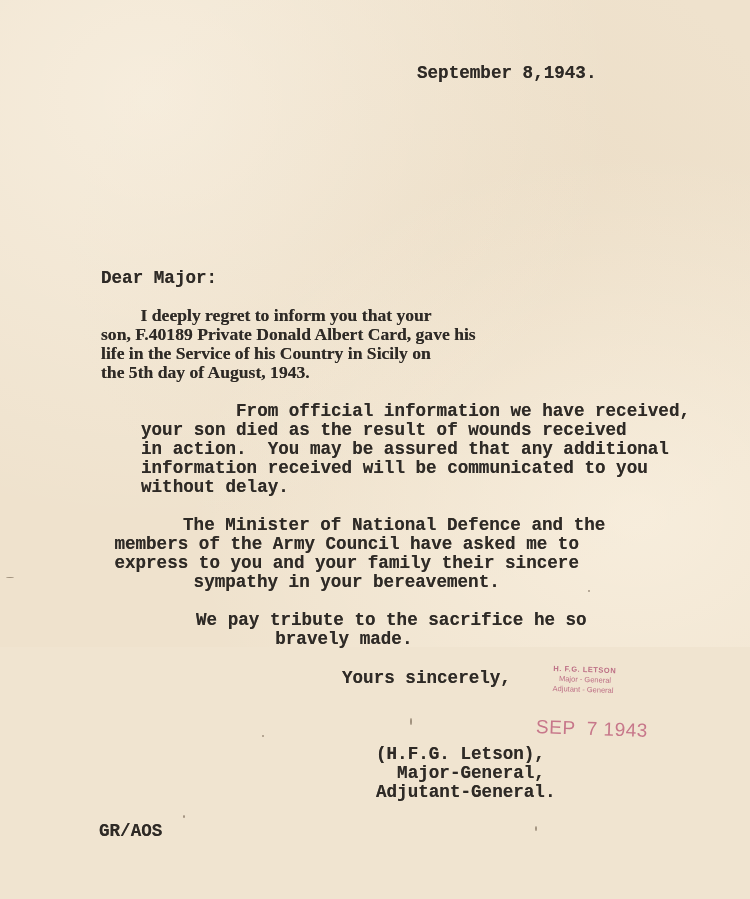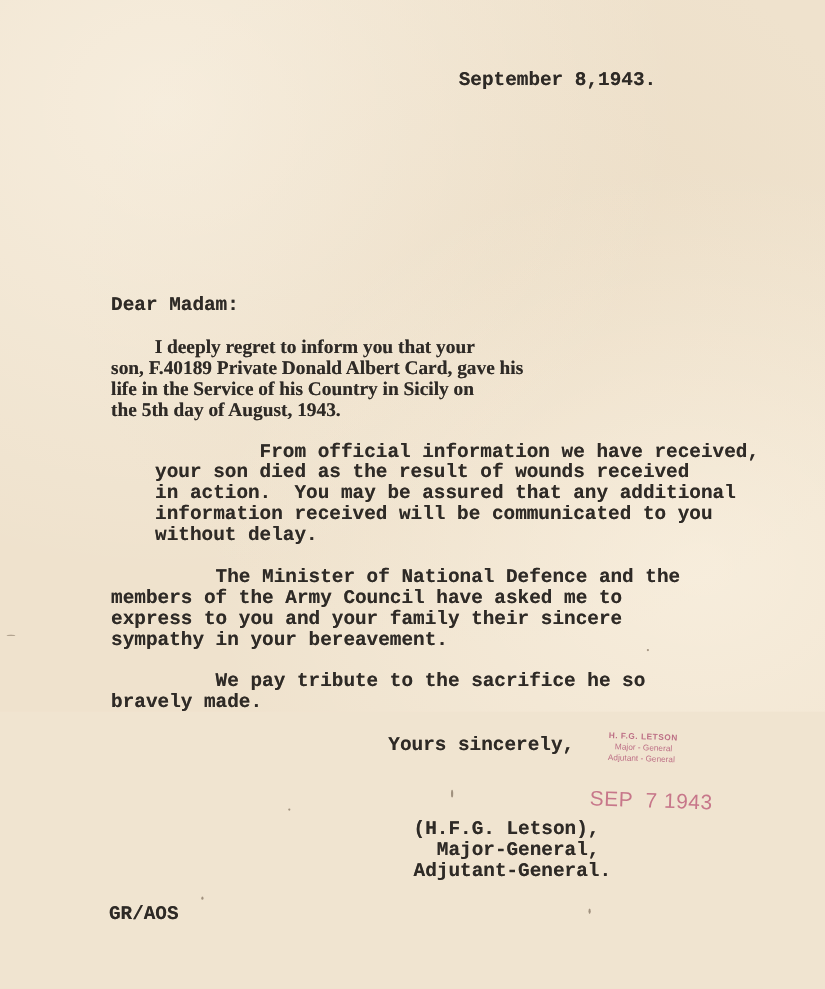--- a/index.html
+++ b/index.html
@@ -25,23 +25,23 @@
       white-space: pre;
       letter-spacing: 0px;
       font-weight: bold;
       text-shadow: 0 0 0.6px rgba(40,35,30,0.6);
     }
     .date { left: 417px; top: 64px; }
     .addr { left: 101px; top: 213px; }
     .salutation { left: 101px; top: 269px; }
     .p1 { left: 101px; top: 306px; font-family: Liberation Serif, serif; }
     .p2 { left: 101px; top: 402px; margin-left: 40px; }
-    .p3 { left: 101px; top: 516px; }
-    .p4 { left: 101px; top: 611px; }
-    .closing { left: 353px; top: 669px; }
+    .p3 { left: 88px; top: 516px; text-align: center; }
+    .p4 { left: 101px; top: 611px; text-align: center; }
+    .closing { left: 342px; top: 669px; }
     .sig { left: 349px; top: 745px; margin-left: 27px; }
     .ref { left: 99px; top: 822px; }
     .stamp-name {
       position: absolute; left: 553px; top: 665px;
       font-family: "Liberation Sans", sans-serif;
       color: #b45a78; font-size: 7.5px; line-height: 10px;
       opacity: 0.85; transform: rotate(2deg);
       white-space: pre;
     }
     .stamp-name .l1 { font-weight: bold; letter-spacing: 0.5px; }
@@ -56,21 +56,21 @@
     .speck { position: absolute; background: #6b5a48; border-radius: 50%; opacity: 0.6; }
   </style>
 </head>
 <body>
 
 <div class="paper">
 
   <div class="tw date">September 8,1943.</div>
 
 
-  <div class="tw salutation">Dear Madam:</div>
+  <div class="tw salutation">Dear Major:</div>
 
   <div class="tw p1"><span>         I deeply regret to inform you that your</span>
 <span>son, F.40189 Private Donald Albert Card, gave his</span>
 <span>life in the Service of his Country in Sicily on</span>
 <span>the 5th day of August, 1943.</span></div>
 
   <div class="tw p2"><span>         From official information we have received,</span>
 <span>your son died as the result of wounds received</span>
 <span>in action.  You may be assured that any additional</span>
 <span>information received will be communicated to you</span>

